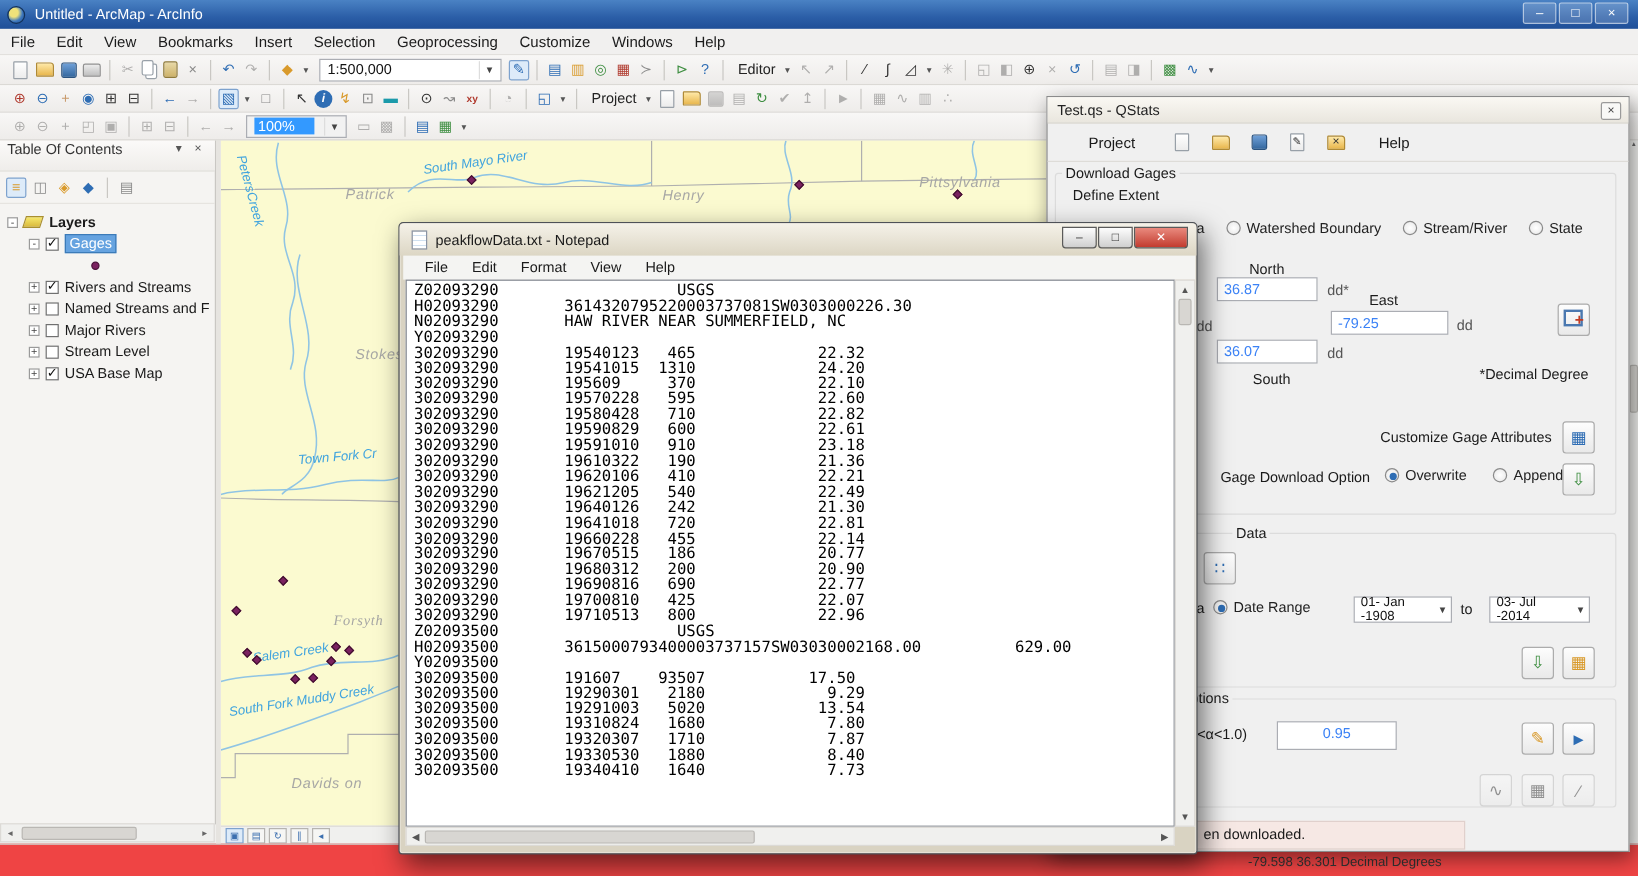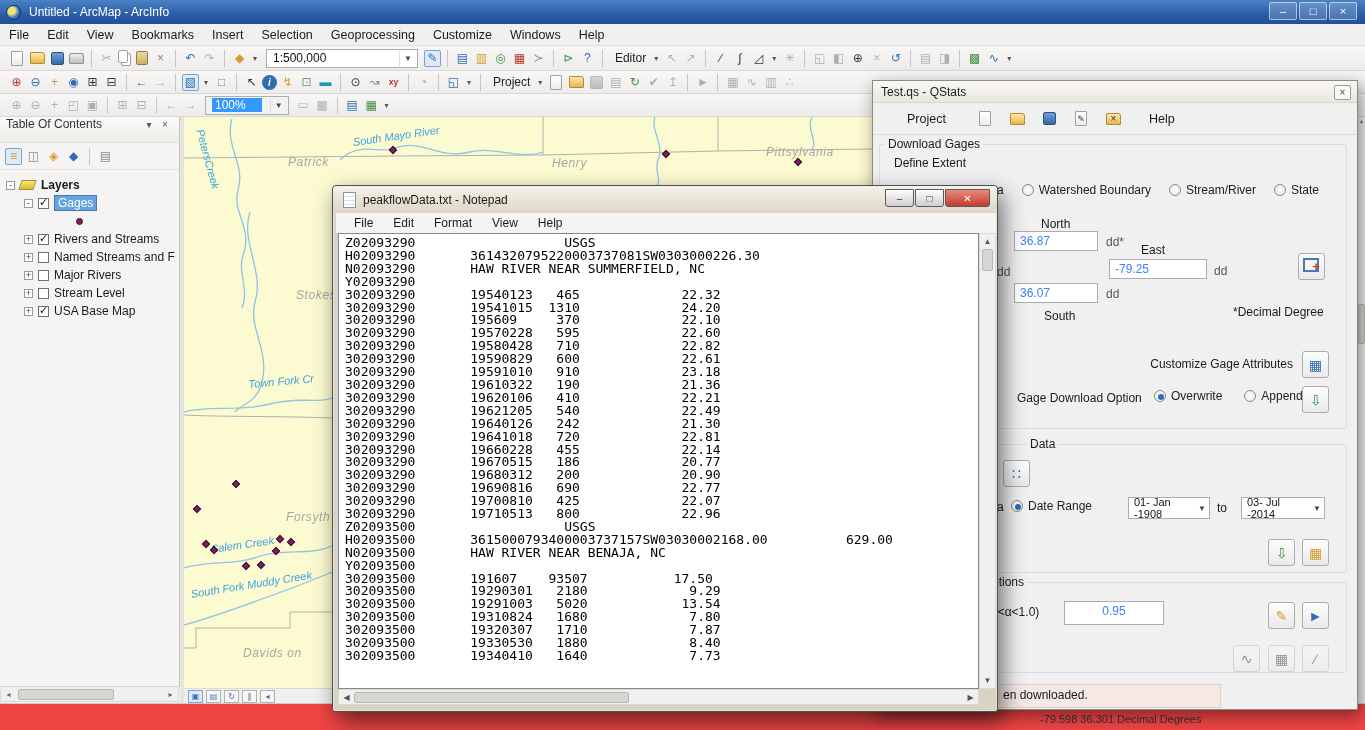--- a/index.html
+++ b/index.html
@@ -372,21 +372,21 @@
     </g>
   </svg>
   <div>
     <div class="mlabel river" style="position: absolute; left: 22px; top: 11px; transform: rotate(75deg);">PetersCreek</div>
       <div class="mlabel river" style="position: absolute; left: 168px; top: 19px; transform: rotate(-8deg);">South Mayo River</div>
       <div class="mlabel county" style="position: absolute; left: 104px; top: 38px;">Patrick</div>
       <div class="mlabel county" style="position: absolute; left: 368px; top: 39px;">Henry</div>
       <div class="mlabel county" style="position: absolute; left: 582px; top: 28px;">Pittsylvania</div>
       <div class="mlabel county" style="position: absolute; left: 112px; top: 171px;">Stokes</div>
       <div class="mlabel river" style="position: absolute; left: 64px; top: 261px; transform: rotate(-5deg);">Town Fork Cr</div>
-      <div class="mlabel county" style="position: absolute; left: 102px; top: 393px;">Forsyth</div>
+      <div class="mlabel county" style="position: absolute; left: 94px; top: 393px; font-family: Liberation Serif, serif;">Forsyth</div>
       <div class="mlabel river" style="position: absolute; left: 26px; top: 426px; transform: rotate(-8deg);">Salem Creek</div>
       <div class="mlabel river" style="position: absolute; left: 6px; top: 471px; transform: rotate(-9deg);">South Fork Muddy Creek</div>
       <div class="mlabel county" style="position: absolute; left: 59px; top: 529px;">Davids on</div>
   </div>
   <div>
     <div class="gpoint" style="position: absolute; left: 206px; top: 30px;"></div>
       <div class="gpoint" style="position: absolute; left: 479px; top: 34px;"></div>
       <div class="gpoint" style="position: absolute; left: 611px; top: 42px;"></div>
       <div class="gpoint" style="position: absolute; left: 49px; top: 364px;"></div>
       <div class="gpoint" style="position: absolute; left: 10px; top: 389px;"></div>
@@ -558,21 +558,20 @@
         <div class="nline">302093290       19641018   720             22.81</div>
         <div class="nline">302093290       19660228   455             22.14</div>
         <div class="nline">302093290       19670515   186             20.77</div>
         <div class="nline">302093290       19680312   200             20.90</div>
         <div class="nline">302093290       19690816   690             22.77</div>
         <div class="nline">302093290       19700810   425             22.07</div>
         <div class="nline">302093290       19710513   800             22.96</div>
         <div class="nline">Z02093500                   USGS</div>
         <div class="nline">H02093500       3615000793400003737157SW03030002168.00          629.00</div>
         <div class="nline"></div>
-        <div class="nline">N02093500       HAW RIVER NEAR BENAJA, NC</div>
         <div class="nline">Y02093500</div>
         <div class="nline">302093500       191607    93507           17.50</div>
         <div class="nline">302093500       19290301   2180             9.29</div>
         <div class="nline">302093500       19291003   5020            13.54</div>
         <div class="nline">302093500       19310824   1680             7.80</div>
         <div class="nline">302093500       19320307   1710             7.87</div>
         <div class="nline">302093500       19330530   1880             8.40</div>
         <div class="nline">302093500       19340410   1640             7.73</div>
     </div>
   </div>

